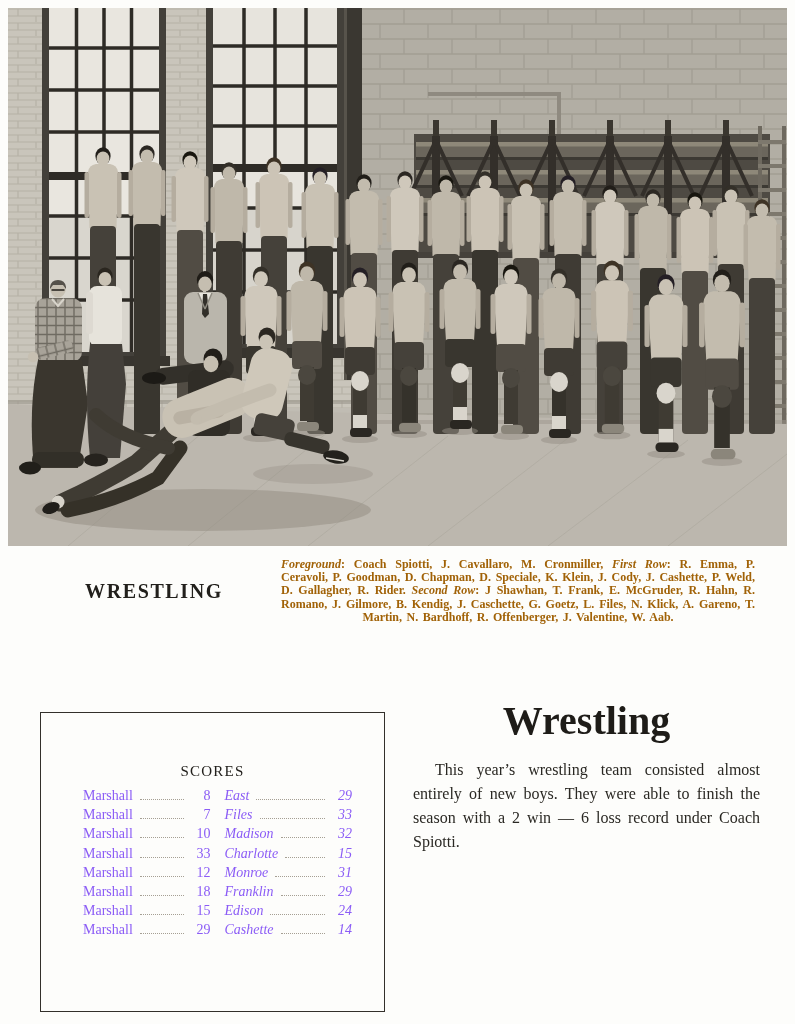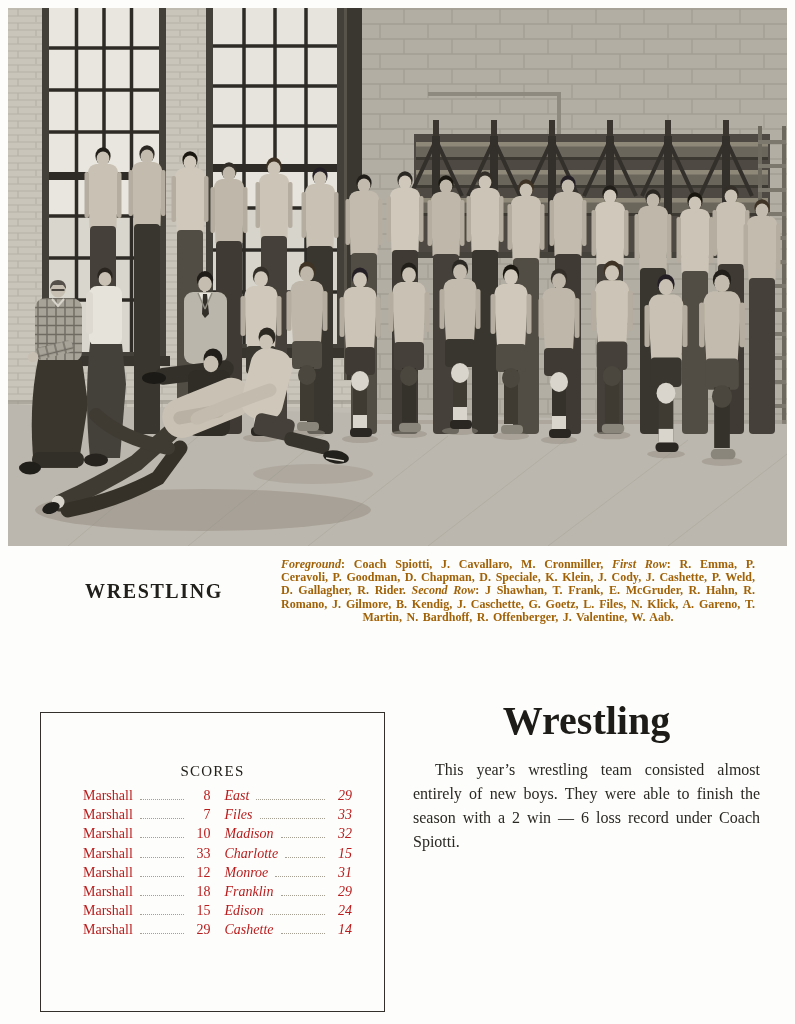--- a/index.html
+++ b/index.html
@@ -16,21 +16,21 @@
   .photo-caption{position:absolute;left:281px;top:558px;width:474px;font-size:12px;
                  line-height:13.2px;text-align:justify;text-align-last:center;
                  word-spacing:1.5px;color:#a16207;font-weight:bold;}
 
   
   .scores-box{position:absolute;left:11px;top:712px;width:345px;height:300px;
               border:1.5px solid #33302b;box-sizing:border-box;background:#fdfdfb;margin-left:29px;}
   .scores-title{position:absolute;left:0;top:50px;width:100%;text-align:center;
                 font-size:15px;letter-spacing:1.2px;color:#22201c;}
   .scores-rows{position:absolute;left:0;top:73px;width:100%;}
-  .score-row{display:flex;padding:0 32px 0 42px;font-size:14px;line-height:19.2px;color:#b91c1c;}
+  .score-row{display:flex;padding:0 32px 0 42px;font-size:14px;line-height:19.2px;color:#8b5cf6;}
   .pair{flex:1;display:flex;align-items:baseline;min-width:0;}
   .pair.right{margin-left:14px;font-style:italic;}
   .leader{flex:1;border-bottom:1.3px dotted #a59f93;margin:0 5px 3px 7px;min-width:10px;}
   .sc{min-width:22px;text-align:right;}
 
   
   .article{position:absolute;left:413px;top:701px;width:347px;}
   .article-title{text-align:center;font-size:40px;font-weight:bold;line-height:1;
                  margin:0 0 17px;color:#1e1c18;}
   .article p{margin:0;font-size:16px;line-height:24px;text-align:justify;

